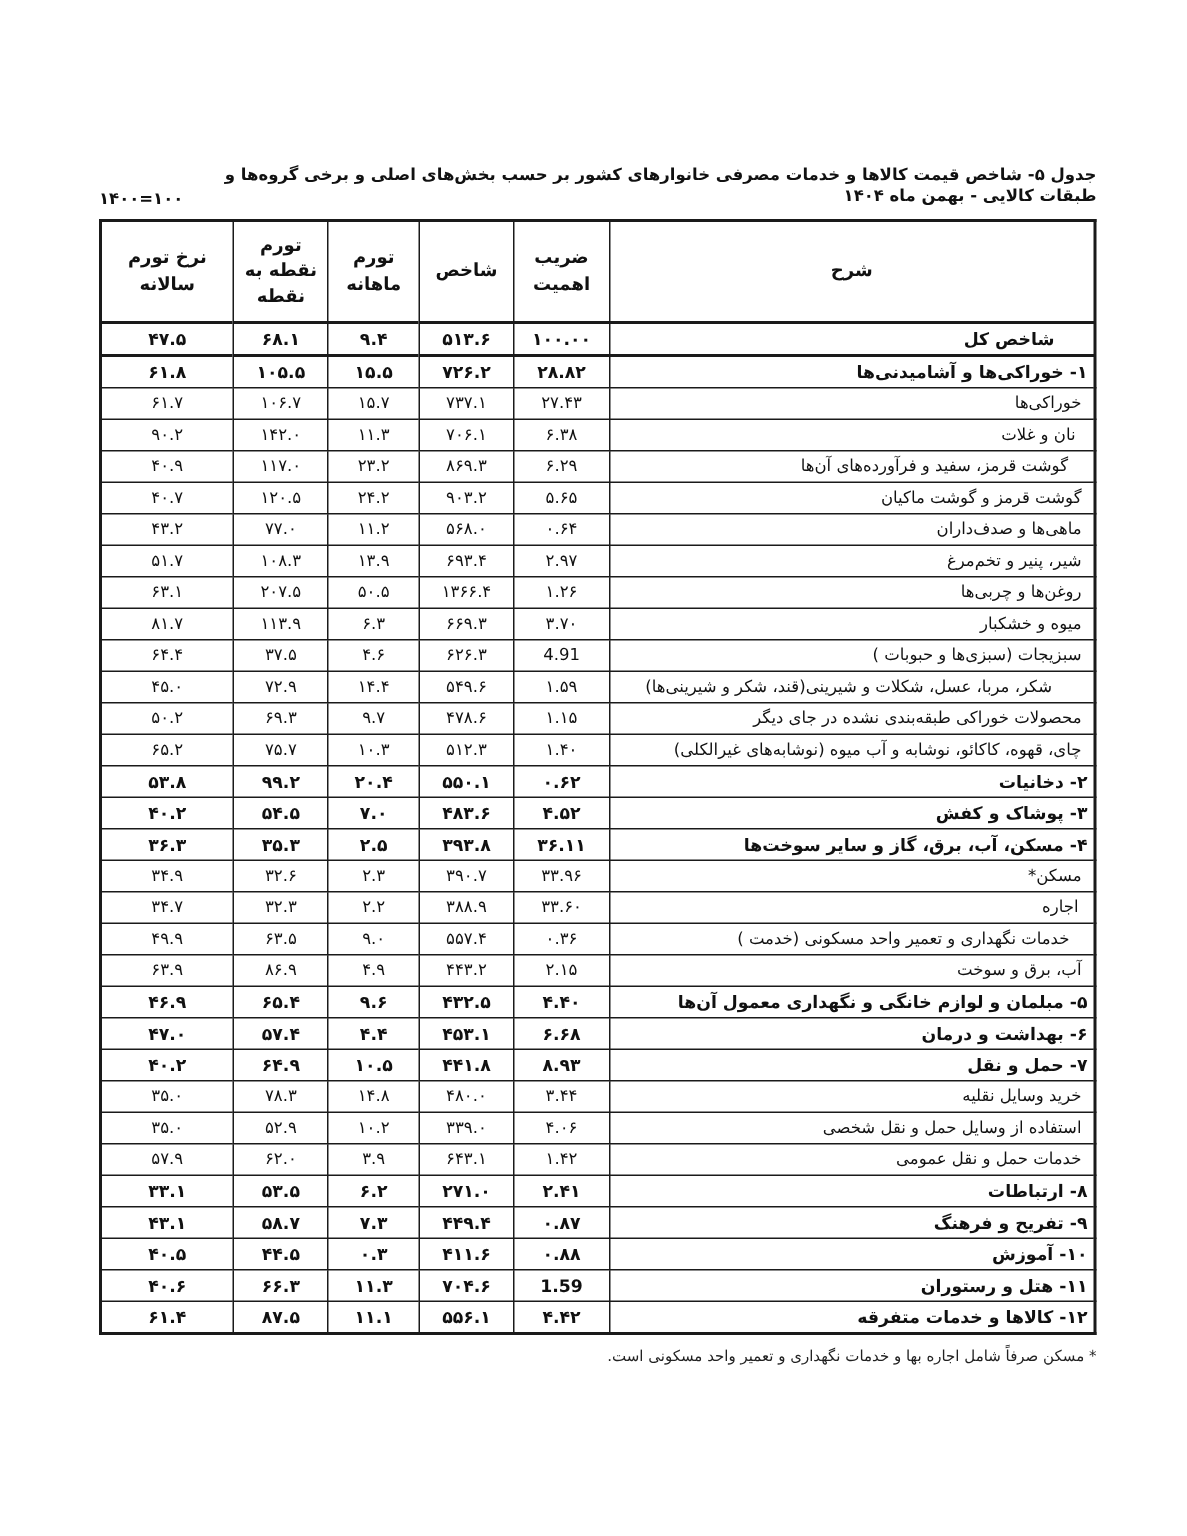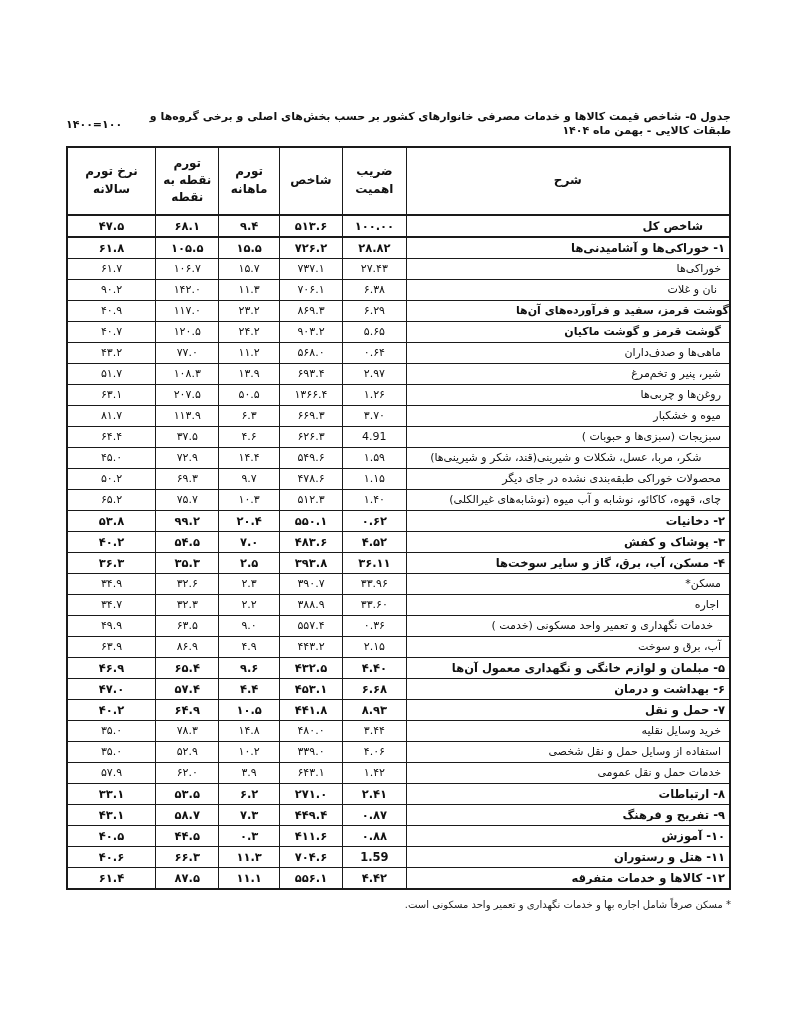--- a/index.html
+++ b/index.html
@@ -2,21 +2,21 @@
 <html lang="fa"><head>
 <meta charset="utf-8">
 <style>
   html,body{margin:0;padding:0;background:#fff;}
   .page{
     width:791px;height:1024px;position:relative;background:#ffffff;overflow:hidden;
     font-family:"DejaVu Sans",sans-serif;color:#111;
   }
   .content{position:absolute;top:110px;right:60px;width:665px;}
   .title-row{
-    display:flex;flex-direction:row-reverse;justify-content:space-between;align-items:center;
+    display:flex;flex-direction:row-reverse;justify-content:space-between;align-items:flex-end;
     margin-bottom:7px;
   }
   .doc-title{
     direction:rtl;text-align:right;font-weight:bold;font-size:11px;line-height:1.3;
     max-width:585px;
   }
   .base-note{direction:ltr;font-weight:bold;font-size:11px;white-space:nowrap;}
   table.cpi{
     direction:rtl;border-collapse:collapse;table-layout:fixed;width:665px;
     border:2px solid #1a1a1a;
@@ -101,29 +101,29 @@
           </tr>
           <tr>
             <td class="desc" style="padding-right: 12px;">نان و غلات</td>
             <td class="num">۶.۳۸</td>
             <td class="num">۷۰۶.۱</td>
             <td class="num">۱۱.۳</td>
             <td class="num">۱۴۲.۰</td>
             <td class="num">۹۰.۲</td>
           </tr>
           <tr>
-            <td class="desc" style="padding-right: 0; font-weight: bold;">گوشت قرمز، سفید و فرآورده‌های آن‌ها</td>
+            <td class="desc" style="padding-right: 17px;">گوشت قرمز، سفید و فرآورده‌های آن‌ها</td>
             <td class="num">۶.۲۹</td>
             <td class="num">۸۶۹.۳</td>
             <td class="num">۲۳.۲</td>
             <td class="num">۱۱۷.۰</td>
             <td class="num">۴۰.۹</td>
           </tr>
           <tr>
-            <td class="desc" style="padding-right: 8px; font-weight: bold;">گوشت قرمز و گوشت ماکیان</td>
+            <td class="desc" style="padding-right: 8px;">گوشت قرمز و گوشت ماکیان</td>
             <td class="num">۵.۶۵</td>
             <td class="num">۹۰۳.۲</td>
             <td class="num">۲۴.۲</td>
             <td class="num">۱۲۰.۵</td>
             <td class="num">۴۰.۷</td>
           </tr>
           <tr>
             <td class="desc" style="padding-right: 8px;">ماهی‌ها و صدف‌داران</td>
             <td class="num">۰.۶۴</td>
             <td class="num">۵۶۸.۰</td>

